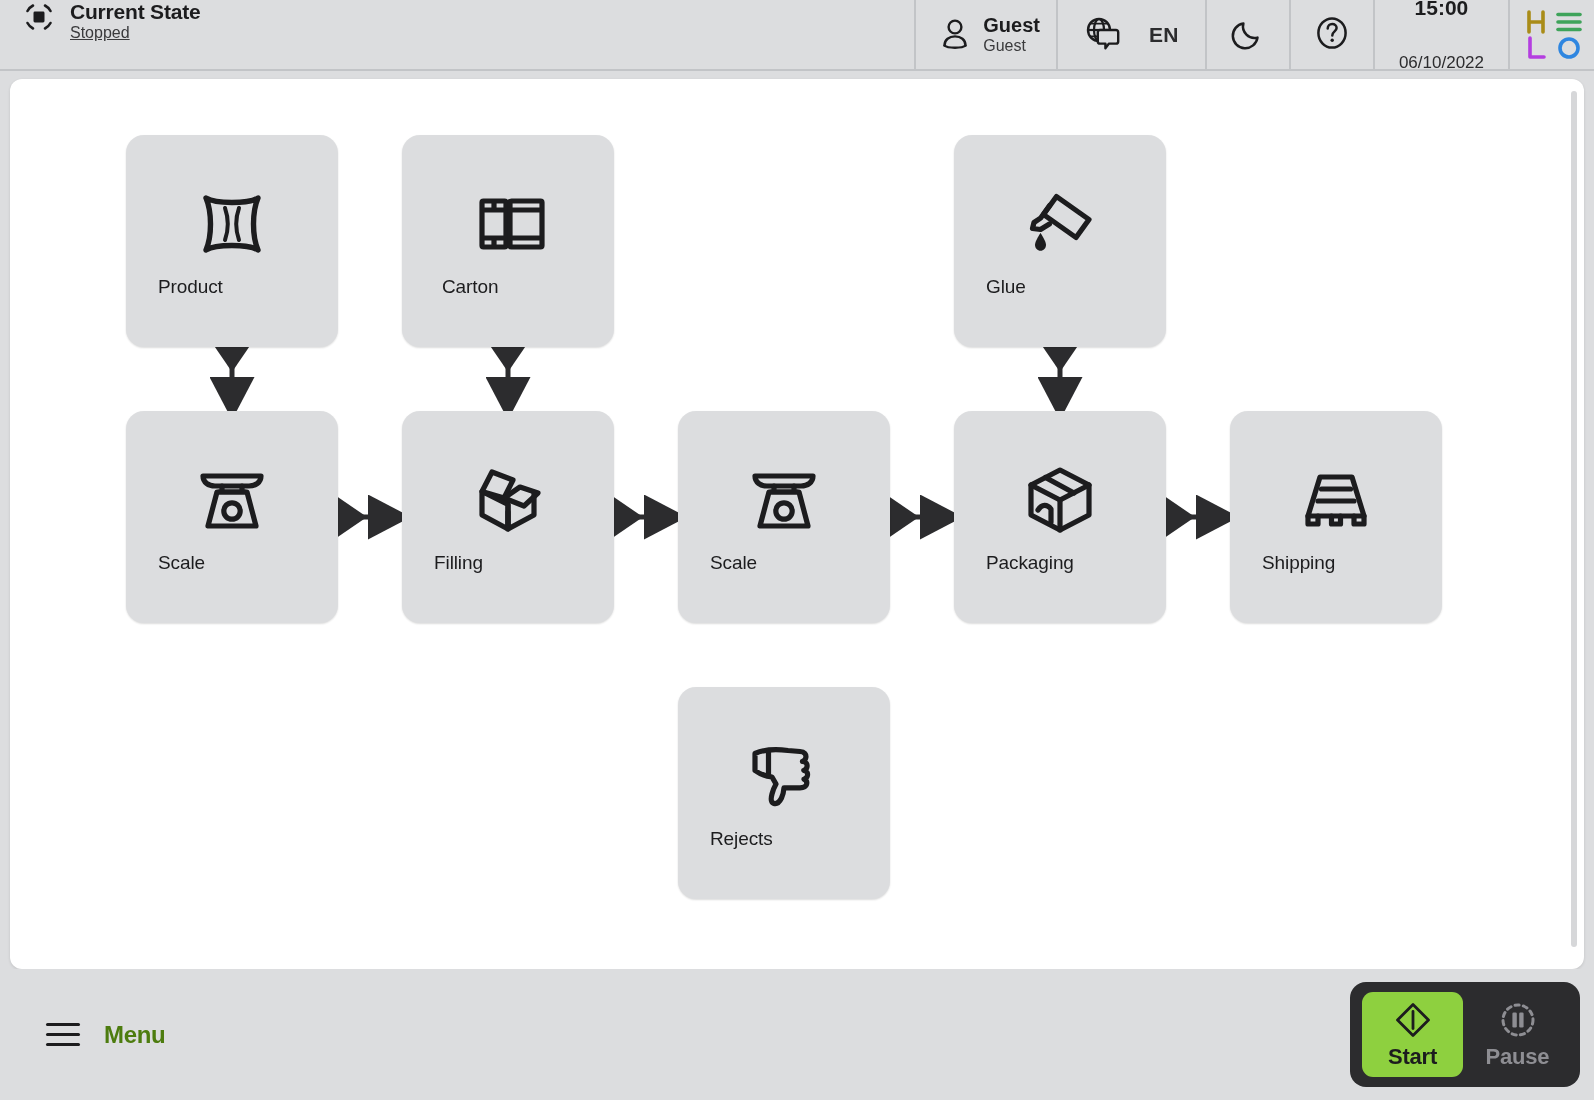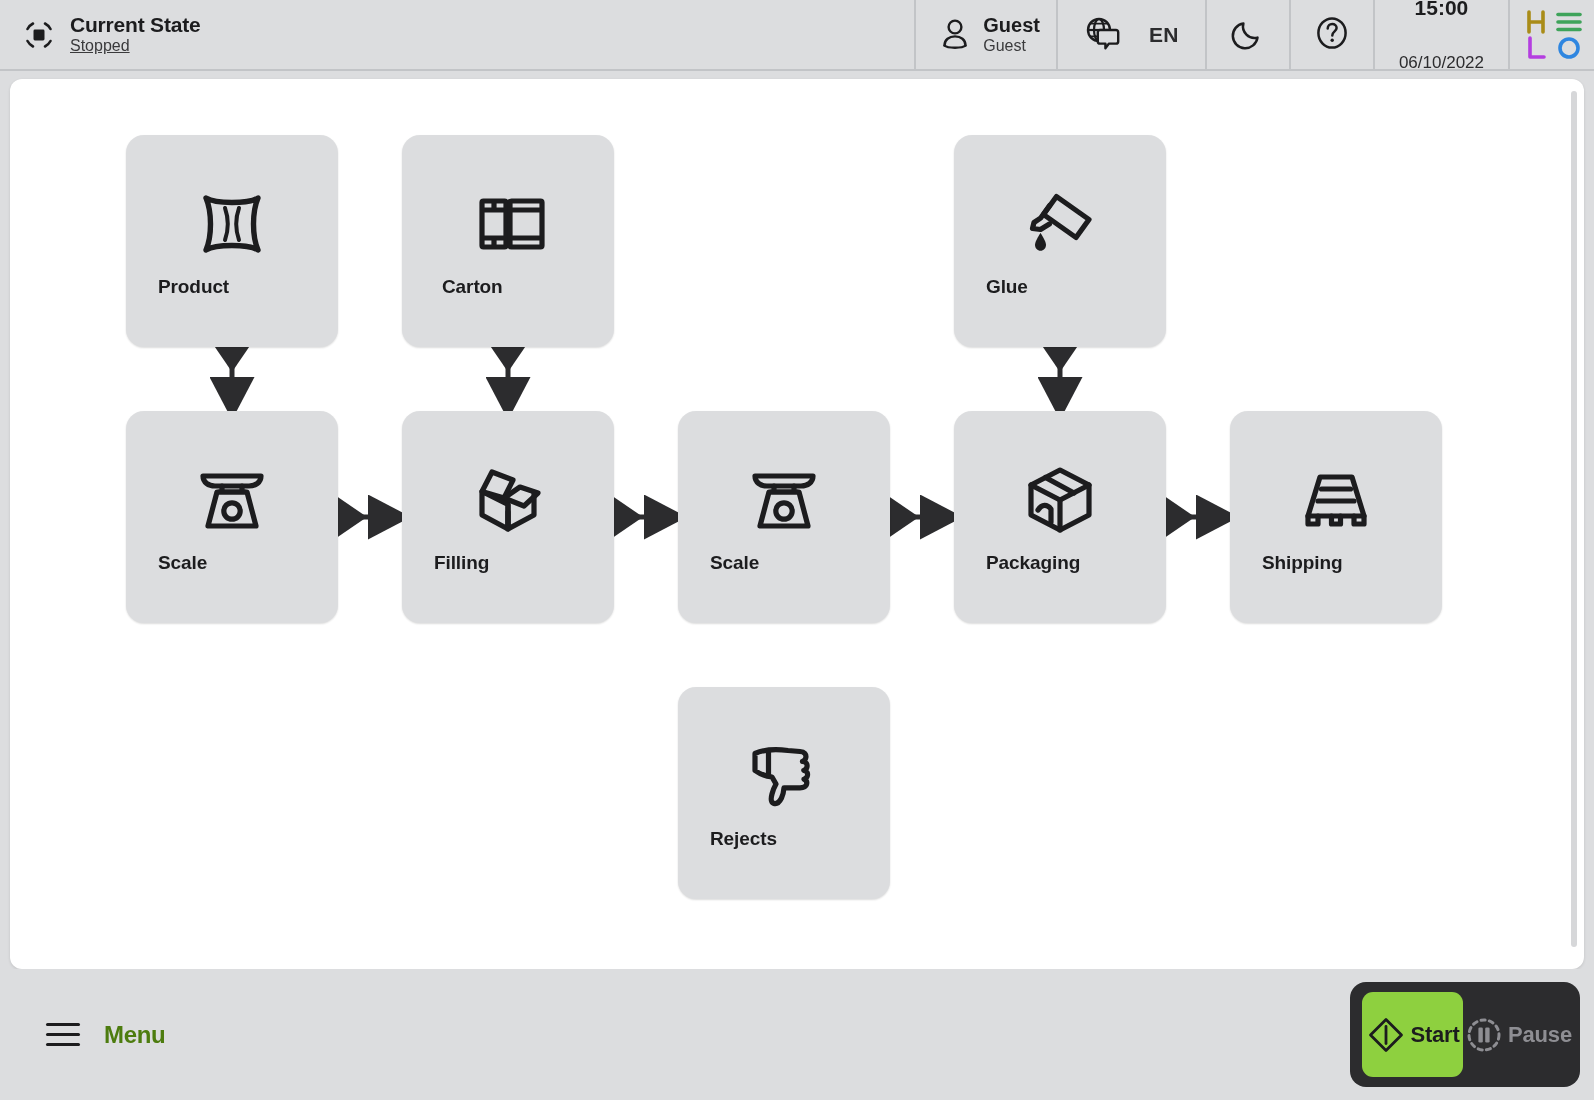--- a/index.html
+++ b/index.html
@@ -19,21 +19,21 @@
 
   
   .header {
     height: 71px; min-height: 71px;
     background: #dcdddf;
     display: flex; align-items: stretch;
     border-bottom: 2px solid #c2c4c7;
     position: relative;
   }
   .hdr-state {
-    display: flex; align-items: center; gap: 14px;
+    display: flex; gap: 14px;
     padding-left: 22px; padding-right: 20px;
   }
   .state-icon { width: 34px; height: 34px; flex: 0 0 34px; }
   .state-text { display: flex; flex-direction: column; line-height: 1.15; }
   .state-title { font-size: 21px; font-weight: bold; color: #1c1c1e; letter-spacing: -0.2px; }
   .state-sub { font-size: 16px; color: #3a3a3c; text-decoration: underline; }
   .hdr-spacer { flex: 1 1 auto; }
 
   .hdr-cell {
     display: flex; align-items: center; justify-content: center;
@@ -100,21 +100,21 @@
     display: flex; flex-direction: column;
     align-items: center; justify-content: center;
     z-index: 3;
   }
   .node .node-icon {
     width: 80px; height: 80px;
     display: flex; align-items: center; justify-content: center;
     margin-bottom: 12px;
   }
   .node .node-label {
-    font-size: 19px; font-weight: bold; color: #1c1c1e;
+    font-size: 19px; font-weight: normal; color: #1c1c1e;
     width: 100%; text-align: left; padding-left: 32px;
     letter-spacing: -0.1px;
   }
 
   
   .footer {
     height: 131px; min-height: 131px;
     background: #dcdddf;
     display: flex; align-items: center;
     position: relative;
@@ -133,21 +133,21 @@
   .ctrl-group {
     display: flex; align-items: center;
     background: #2c2c2e;
     border-radius: 16px;
     padding: 10px 12px;
     gap: 4px;
   }
   .ctrl-btn {
     width: 101px; height: 85px;
     border-radius: 11px;
-    display: flex; flex-direction: row;
+    display: flex; flex-direction: column;
     align-items: center; justify-content: center;
     gap: 3px; cursor: pointer;
     background: transparent;
   }
   .ctrl-btn.active { background: #8ed03f; }
   .ctrl-icon { width: 42px; height: 42px; display: flex; align-items: center; justify-content: center; }
   .ctrl-label { font-size: 22px; font-weight: bold; letter-spacing: -0.2px; }
   .ctrl-btn.active .ctrl-label { color: #1c1c1e; }
   .ctrl-btn.idle .ctrl-label { color: #8e8e93; }
 </style>

